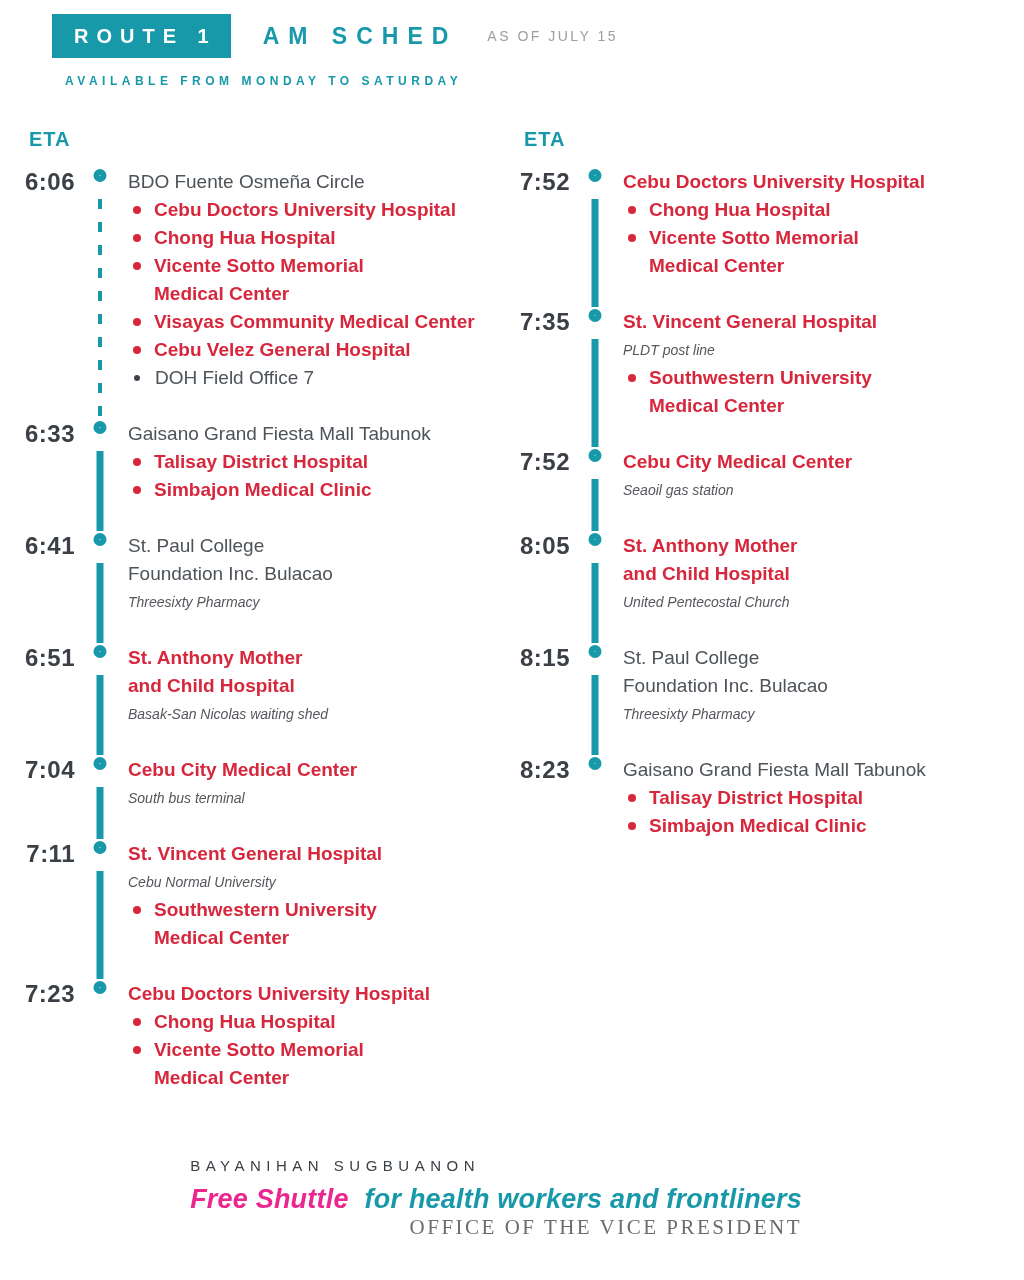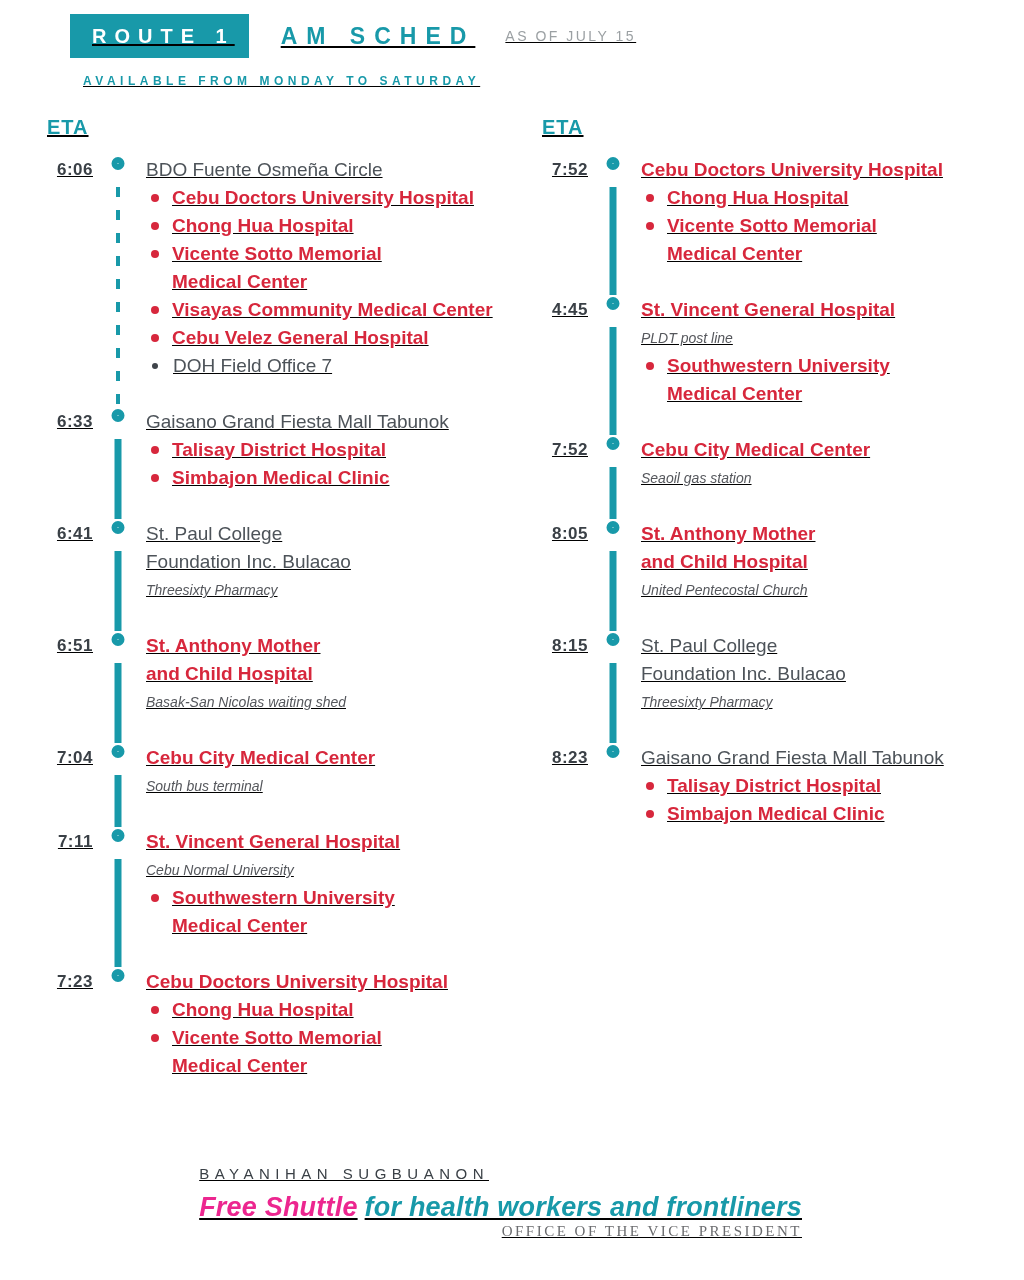--- a/index.html
+++ b/index.html
@@ -8,35 +8,35 @@
     --magenta:#ec268f;
     --dark:#3a4046;
     --mid:#4d5359;
     --gray-italic:#55575c;
     --muted:#9ba0a3;
     --office:#6b6c6f;
   }
   *{margin:0;padding:0;box-sizing:border-box;}
   html,body{background:#fff;}
   body{width:1024px;height:1280px;overflow:hidden;font-family:"Liberation Sans",sans-serif;}
-  .page{width:837px;height:1280px;display:flex;flex-direction:column;padding:14px 35px 30px 33px;text-decoration:underline;}
+  .page{width:837px;height:1280px;display:flex;flex-direction:column;padding:14px 35px 30px 15px;}
 
   
   .title-row{display:flex;align-items:center;margin-left:37px;}
   .route-badge{background:var(--teal);color:#fff;font-weight:700;font-size:20px;letter-spacing:8px;padding:11px 14px 10px 22px;}
   .sched-label{color:var(--teal);font-weight:700;font-size:23px;letter-spacing:9px;margin-left:32px;}
   .as-of{color:var(--muted);font-size:14px;letter-spacing:2.5px;margin-left:30px;font-weight:400;}
   .availability{color:var(--teal);font-size:12px;letter-spacing:4.5px;font-weight:700;margin:16px 0 0 50px;}
 
   
-  main{margin-top:28px;display:grid;grid-template-columns:495px 1fr;align-items:start;}
+  main{margin-top:40px;display:grid;grid-template-columns:495px 1fr;align-items:start;}
   .eta{color:var(--teal);font-weight:700;font-size:20px;letter-spacing:1px;padding-left:14px;margin-bottom:17px;}
   .stop{display:grid;grid-template-columns:60px 50px 1fr;margin-bottom:28px;}
   .stop:last-child{margin-bottom:0;}
-  .time{font-weight:700;font-size:17px;color:var(--dark);text-align:right;line-height:28px;letter-spacing:.5px;}
+  .time{font-weight:700;font-size:24px;color:var(--dark);text-align:right;line-height:28px;letter-spacing:.5px;}
   .rail{position:relative;}
   .node{position:absolute;top:1px;left:50%;transform:translateX(-50%);width:13px;height:13px;background:#fff;border:6px solid var(--teal);border-radius:50%;z-index:2;}
   .line{position:absolute;left:50%;transform:translateX(-50%);top:31px;height:calc(100% - 4px);}
   .line.solid{width:7px;background:var(--teal);}
   .line.dashed{width:4px;background:repeating-linear-gradient(to bottom,var(--teal) 0 10px,transparent 10px 23px);}
   .stopbody{margin-left:3px;}
   .title div{font-size:19px;line-height:28px;white-space:nowrap;}
   .title.red div{color:var(--red);font-weight:700;}
   .title.dark div{color:var(--mid);font-weight:400;}
   .subtitle{font-style:italic;color:var(--gray-italic);font-size:14px;line-height:28px;white-space:nowrap;}
@@ -46,22 +46,22 @@
   .bullet.dark .dot{background:#3f444a;width:6px;height:6px;margin:11px 15px 0 1px;}
   .bullet-text div{font-size:19px;line-height:28px;white-space:nowrap;}
   .bullet.red .bullet-text div{color:var(--red);font-weight:700;}
   .bullet.dark .bullet-text div{color:var(--mid);font-weight:400;}
 
   
   footer{margin-top:auto;display:flex;justify-content:center;align-items:flex-end;flex-direction:column;}
   .program{font-size:15px;letter-spacing:5.5px;color:var(--dark);font-weight:400;}
   .tagline{margin-top:10px;font-size:27px;font-style:italic;font-weight:700;letter-spacing:.2px;}
   .tagline .pink{color:var(--magenta);}
-  .tagline .tealc{color:var(--teal);margin-left:7px;}
-  .office{font-family:"Liberation Serif",serif;font-size:15px;letter-spacing:2.5px;color:var(--office);padding-bottom:10px;}
+  .tagline .tealc{color:var(--teal);margin-left:16px;}
+  .office{font-family:"Liberation Serif",serif;font-size:21px;letter-spacing:2.5px;color:var(--office);padding-bottom:10px;}
 </style>
 </head>
 <body>
 
 <div class="page">
   <header>
     <div class="title-row">
       <div class="route-badge">ROUTE 1</div>
       <div class="sched-label">AM SCHED</div>
       <div class="as-of">AS OF JULY 15</div>
@@ -255,21 +255,21 @@
               <div class="bullet red">
                 <span class="dot"></span>
                 <span class="bullet-text">
                   <div>Vicente Sotto Memorial</div>
                   <div>Medical Center</div>
                 </span>
               </div>
             </div>
           </div>
           <div class="stop">
-            <div class="time">4:45</div>
+            <div class="time">7:35</div>
             <div class="rail">
               <span class="node"></span>
               <span class="line solid"></span>
             </div>
             <div class="stopbody">
               <div class="title red">
                 <div>St. Vincent General Hospital</div>
               </div>
               <div class="subtitle">PLDT post line</div>
               <div class="bullet red">

